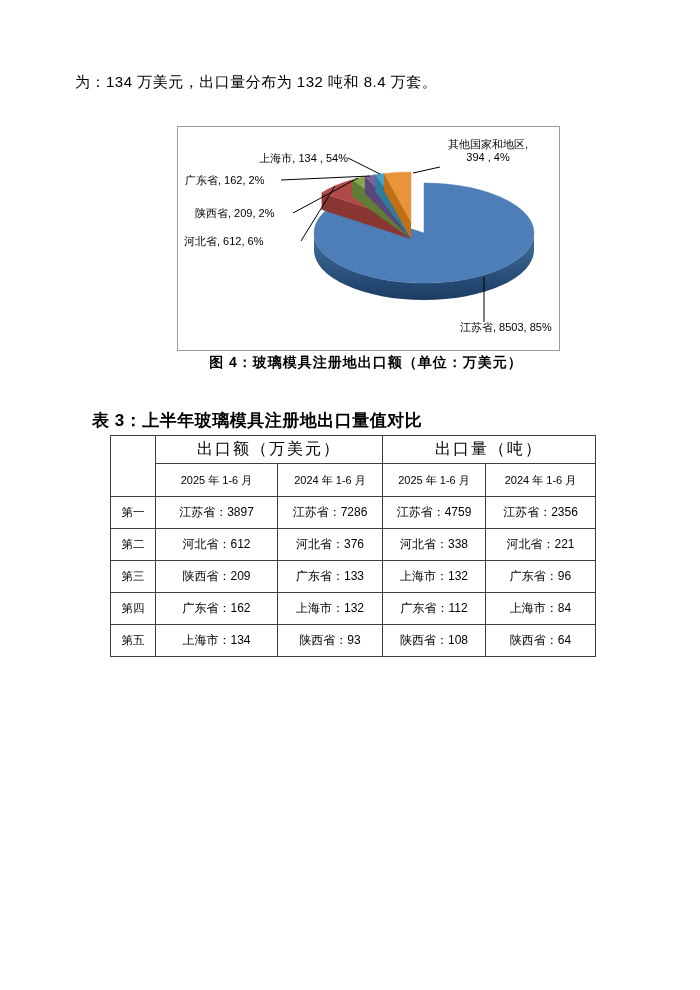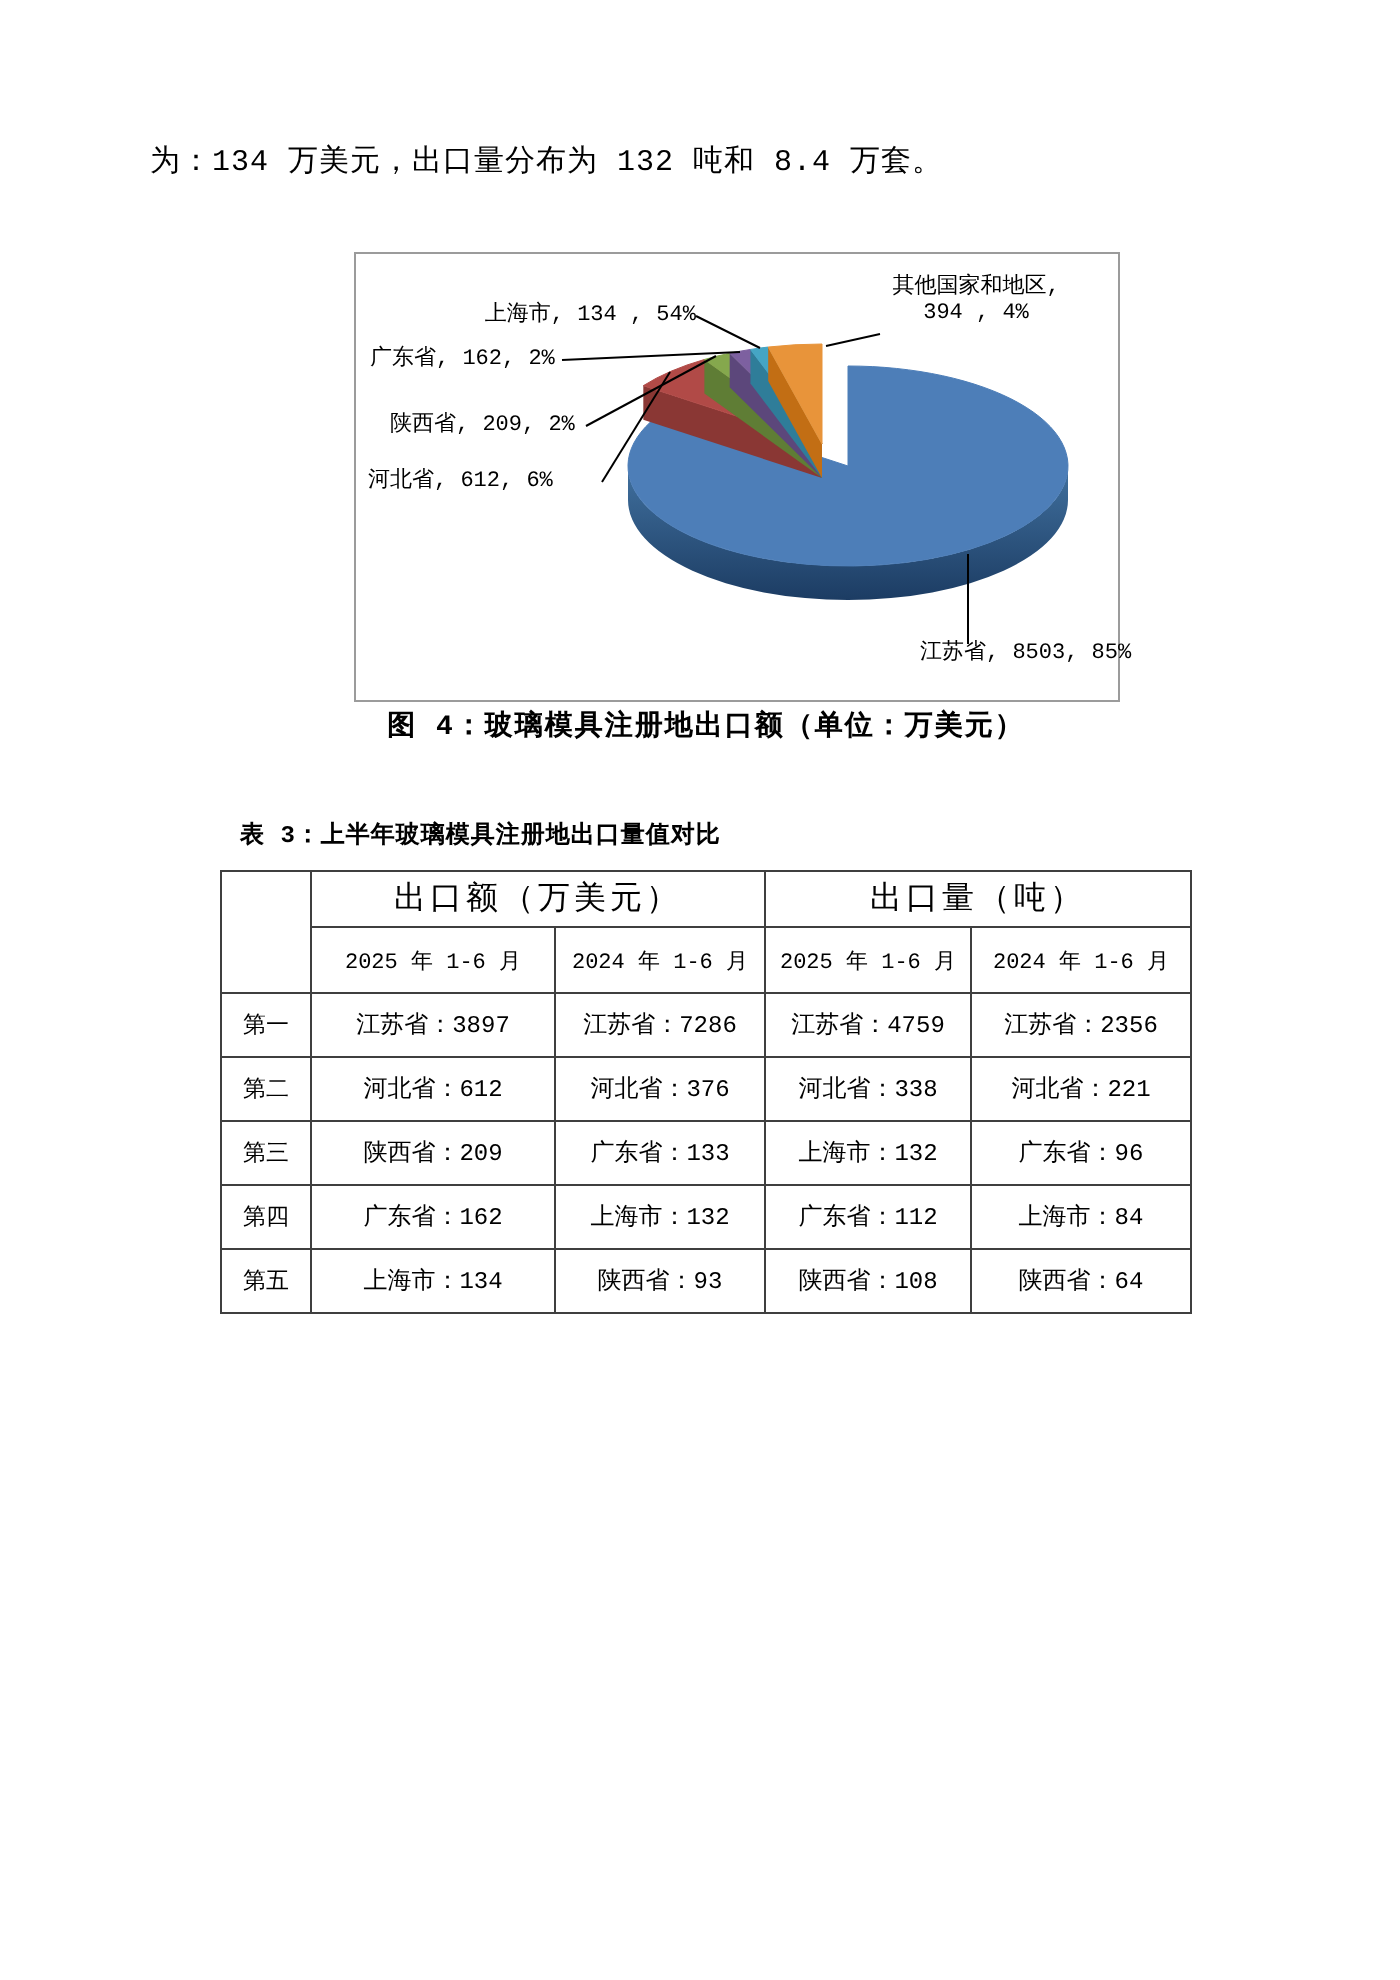--- a/index.html
+++ b/index.html
@@ -1,34 +1,34 @@
 <!DOCTYPE html>
 <html><head>
 <meta charset="utf-8">
 <style>
   html,body{margin:0;padding:0;background:#ffffff;}
   .page{position:relative;width:700px;height:990px;background:#fff;overflow:hidden;
-        font-family:Liberation Mono, monospace;color:#000;}
+        font-family:Liberation Sans, sans-serif;color:#000;}
   .intro{position:absolute;left:75px;top:72px;width:580px;margin:0;
          font-size:15px;line-height:20px;letter-spacing:.5px;}
   
   .chart-frame{position:absolute;left:177px;top:126px;width:381px;height:223px;
                border:1px solid #9b9b9b;background:#fff;margin:0;}
   .chart-frame svg{position:absolute;left:0;top:0;}
   .clabel{position:absolute;font-size:11px;line-height:13px;white-space:nowrap;color:#000;}
   .lab-shanghai{right:211px;top:25px;}
   .lab-guangdong{left:7px;top:47px;}
   .lab-shaanxi{left:17px;top:80px;}
   .lab-hebei{left:6px;top:108px;text-align:right;}
   .lab-other{left:240px;top:11px;width:140px;text-align:center;white-space:normal;}
   .lab-jiangsu{left:282px;top:194px;}
-  .fig-caption{position:absolute;left:162px;top:354px;width:382px;text-align:center;
+  .fig-caption{position:absolute;left:175px;top:354px;width:382px;text-align:center;
                font-size:14px;font-weight:bold;letter-spacing:1px;}
   
-  .table-title{position:absolute;left:120px;top:409px;font-size:12px;font-weight:bold;letter-spacing:.5px;}
+  .table-title{position:absolute;left:92px;top:409px;font-size:17px;font-weight:bold;letter-spacing:.5px;}
   table.cmp{position:absolute;left:110px;top:435px;width:485px;border-collapse:collapse;
             table-layout:fixed;font-size:12px;}
   table.cmp th,table.cmp td{border:1px solid #3f3f3f;text-align:center;vertical-align:middle;
             font-weight:normal;padding:0;}
   tr.hrow1{height:28px;}
   tr.hrow1 th.group-h{font-size:16px;letter-spacing:2px;}
   tr.hrow2{height:33px;padding-left:48px;}
   tr.hrow2 th{font-size:11px;}
   tr.brow{height:32px;}
   tr.brow th{font-size:11.5px;}

